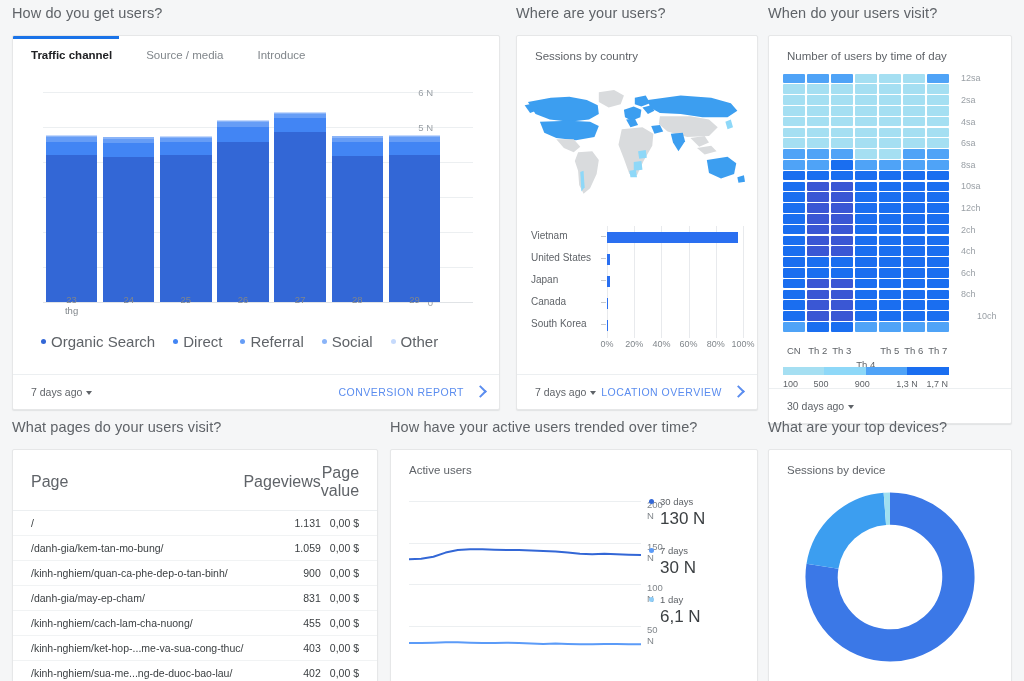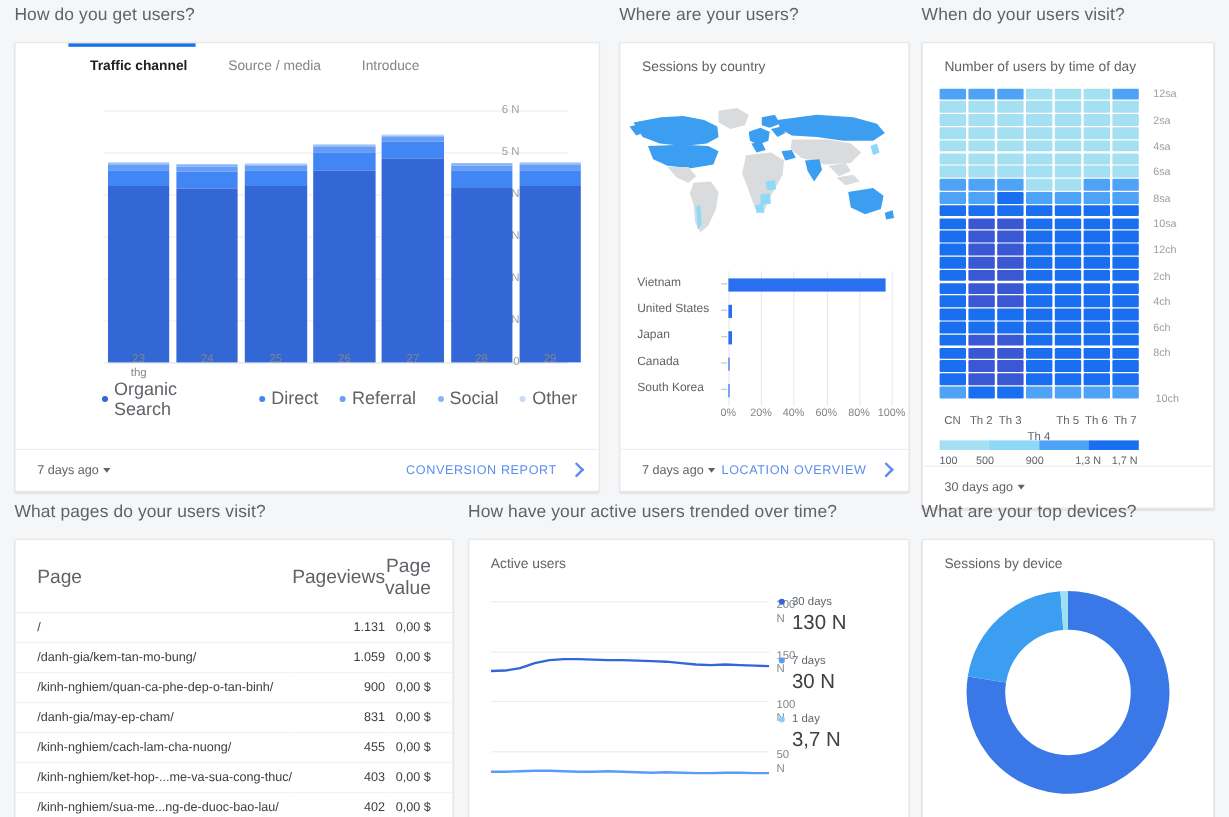--- a/index.html
+++ b/index.html
@@ -26,21 +26,21 @@
   }
   .card-title {
     font-size: 11.5px; color: #5f6368; font-weight: 400;
   }
 
   
   .panel-traffic { position: absolute; left: 12px; top: 6px; width: 488px; }
   .panel-geo     { position: absolute; left: 516px; top: 6px; width: 242px; }
   .panel-time    { position: absolute; left: 768px; top: 6px; width: 244px; }
 
-  .panel-traffic .card { margin-top: 14px; height: 375px; padding-left: 44px; }
+  .panel-traffic .card { margin-top: 14px; height: 375px; }
   .panel-geo .card     { margin-top: 14px; height: 375px; }
   .panel-time .card    { margin-top: 14px; height: 389px; }
 
   
   .tabbar { position: relative; height: 38px; display: flex; align-items: center;
             padding: 0 0 0 18px; }
   .tab { font-size: 11.5px; color: #80868b; margin-right: 34px; white-space: nowrap;
          cursor: pointer; }
   .tab.active { color: #202124; font-weight: bold; }
   .tab-underline { position: absolute; left: 0; top: 0; width: 106px; height: 3px;
@@ -567,21 +567,21 @@
           <div class="hrowlab" style="left: 192px; top: 30.45px;">2sa</div>
           <div class="hrowlab" style="left: 192px; top: 52.05px;">4sa</div>
           <div class="hrowlab" style="left: 192px; top: 73.65px;">6sa</div>
           <div class="hrowlab" style="left: 192px; top: 95.25px;">8sa</div>
           <div class="hrowlab" style="left: 192px; top: 116.85px;">10sa</div>
           <div class="hrowlab" style="left: 192px; top: 138.45px;">12ch</div>
           <div class="hrowlab" style="left: 192px; top: 160.05px;">2ch</div>
           <div class="hrowlab" style="left: 192px; top: 181.65px;">4ch</div>
           <div class="hrowlab" style="left: 192px; top: 203.25px;">6ch</div>
           <div class="hrowlab" style="left: 192px; top: 224.85px;">8ch</div>
-          <div class="hrowlab" style="left: 194px; top: 246.45px; margin-top: 16px;">10ch</div>
+          <div class="hrowlab" style="left: 208px; top: 246.45px;">10ch</div>
           <div class="hcollab" style="left: 24.75px; top: 275.2px; text-align: right;">CN</div>
           <div class="hcollab" style="left: 48.75px; top: 275.2px;">Th 2</div>
           <div class="hcollab" style="left: 72.75px; top: 275.2px;">Th 3</div>
           <div class="hcollab" style="left: 96.75px; top: 289px;">Th 4</div>
           <div class="hcollab" style="left: 120.75px; top: 275.2px;">Th 5</div>
           <div class="hcollab" style="left: 144.75px; top: 275.2px;">Th 6</div>
           <div class="hcollab" style="left: 168.75px; top: 275.2px;">Th 7</div>
           <div class="scalebar" style="left: 14px; top: 297.2px; width: 165.5px;">
             <div class="scaleseg" style="background: rgb(165, 223, 242); flex: 1 1 0%;"></div>
             <div class="scaleseg" style="background: rgb(142, 216, 248); flex: 1 1 0%;"></div>
@@ -694,21 +694,21 @@
                 <span class="lpl-dot" style="background: rgb(91, 155, 248);"></span>
                 <span class="lpl-name">7 days</span>
               </div>
               <div class="lpl-val">30 N</div>
             </div>
             <div class="lpl-row">
               <div class="lpl-top">
                 <span class="lpl-dot" style="background: rgb(142, 205, 248);"></span>
                 <span class="lpl-name">1 day</span>
               </div>
-              <div class="lpl-val">3,7 N</div>
+              <div class="lpl-val">6,1 N</div>
             </div>
           </div>
       </div>
     </div>
   </div>
 
   <div class="panel-devices">
     <div class="section-title">What are your top devices?</div>
     <div class="card">
       <div style="padding:14px 0 0 18px;">

